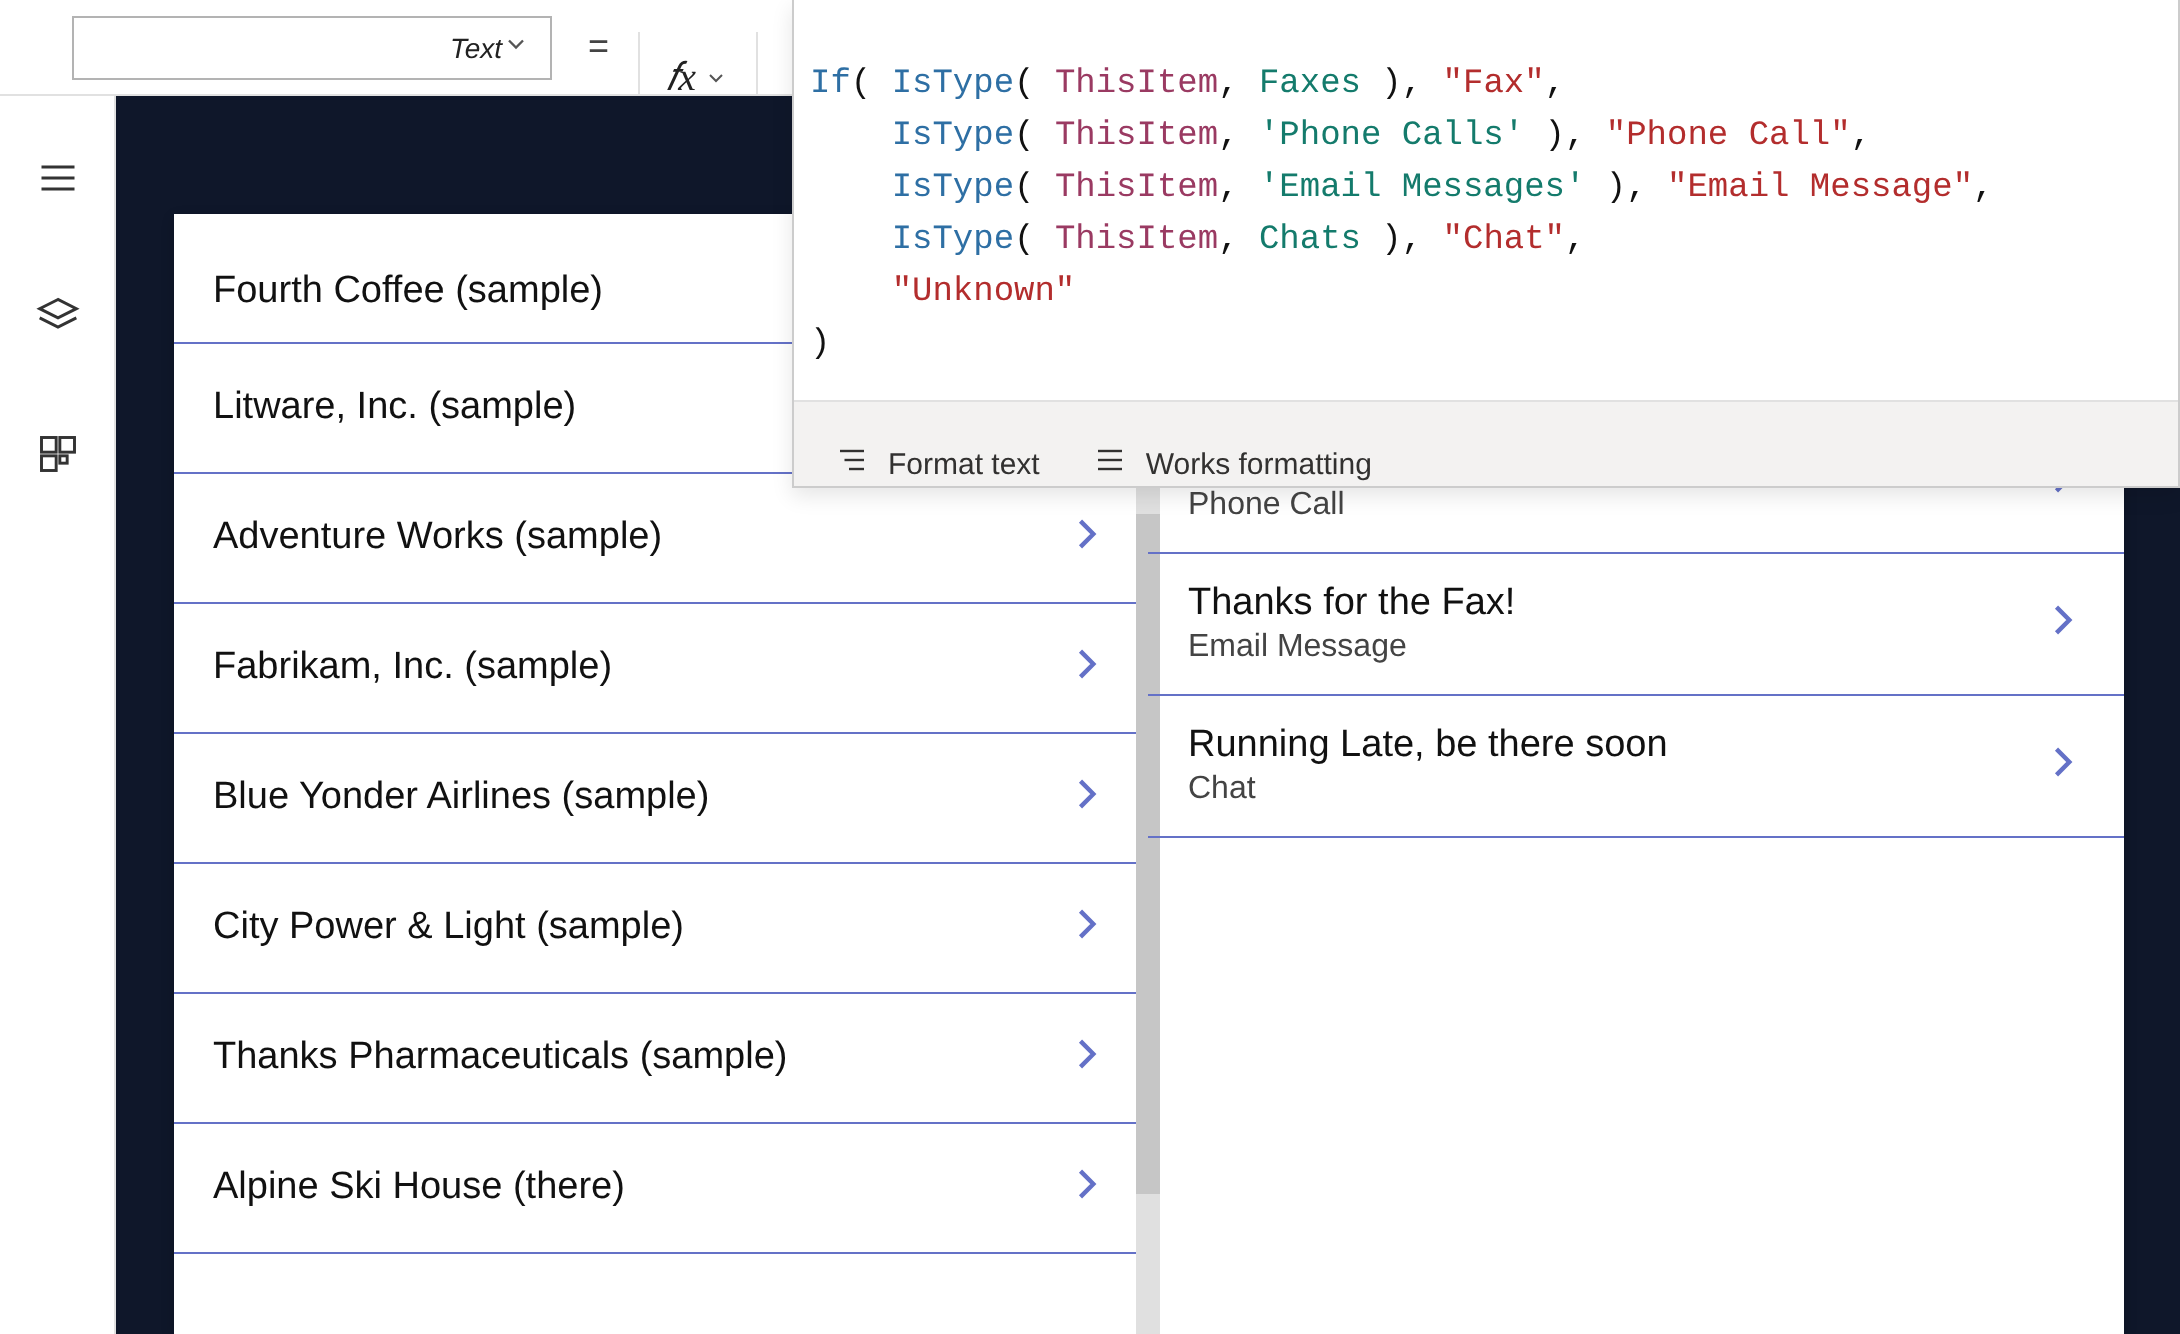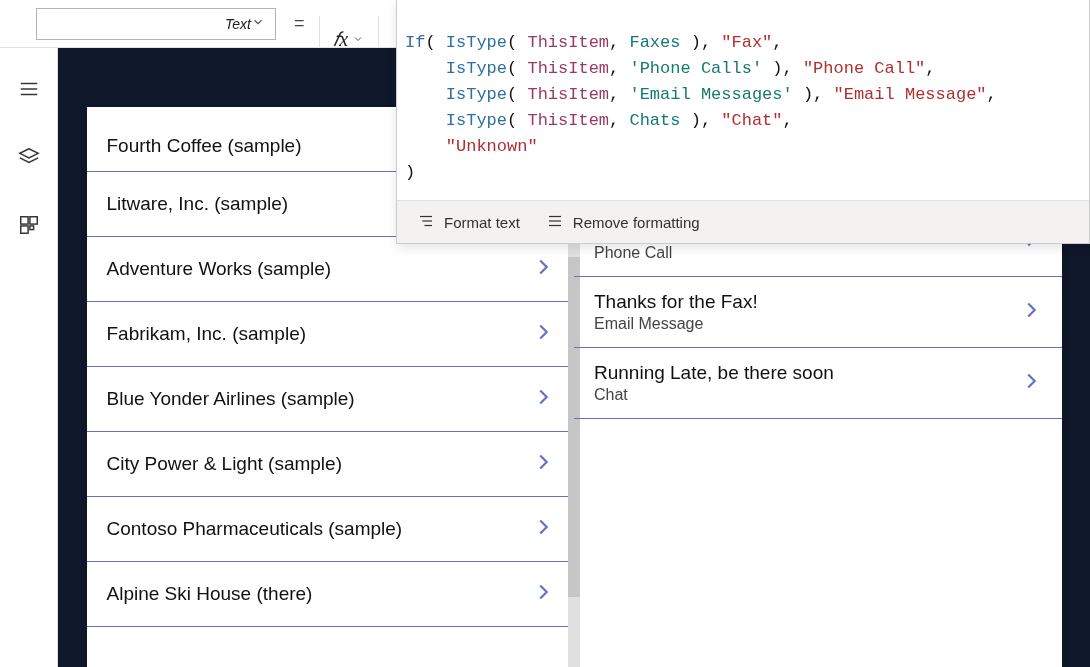--- a/index.html
+++ b/index.html
@@ -51,21 +51,21 @@
   }
   .tok-fn   { color: #2e6fa4; }   
   .tok-this { color: #9a3a62; }   
   .tok-ent  { color: #147b6c; }   
   .tok-str  { color: #b32d2d; }   
   .tok-pun  { color: #111; }
 
   .formula-tools {
     height: 43px; border-top: 1px solid #e1e1e1;
     background: #f3f2f1;
-    display: flex; align-items: center; gap: 26px; padding-left: 20px;
+    display: flex; align-items: flex-end; gap: 26px; padding-left: 20px;
     font-size: 15px; color: #323130;
   }
   .formula-tools .tool { display: flex; align-items: center; gap: 9px; cursor: pointer; }
   .formula-tools svg { width: 18px; height: 18px; stroke: #323130; fill: none; stroke-width: 1.6; }
 
   
   .canvas {
     position: absolute; left: 58px; top: 48px; right: 0; bottom: 0;
     background: #0f172a;
     display: flex; justify-content: center; align-items: flex-end;
@@ -204,21 +204,21 @@
           <li class="row one-line">
             <div class="titles">
               <div class="t1">City Power &amp; Light (sample)</div>
             </div>
             <span class="chev"><svg viewBox="0 0 24 24">
                 <polyline points="9 5 16 12 9 19"></polyline>
               </svg></span>
           </li>
           <li class="row one-line">
             <div class="titles">
-              <div class="t1">Contoso Pharmaceuticals (sample)</div>
+              <div class="t1">Thanks Pharmaceuticals (sample)</div>
             </div>
             <span class="chev"><svg viewBox="0 0 24 24">
                 <polyline points="9 5 16 12 9 19"></polyline>
               </svg></span>
           </li>
           <li class="row one-line">
             <div class="titles">
               <div class="t1">Alpine Ski House (there)</div>
             </div>
             <span class="chev"><svg viewBox="0 0 24 24">
@@ -304,16 +304,16 @@
       <span>Format text</span>
     </div>
     <div class="tool">
       <span>
         <svg viewBox="0 0 24 24">
             <line x1="4" y1="6" x2="20" y2="6"></line>
             <line x1="4" y1="12" x2="20" y2="12"></line>
             <line x1="4" y1="18" x2="20" y2="18"></line>
           </svg>
       </span>
-      <span>Remove formatting</span>
+      <span>Works formatting</span>
     </div>
   </div>
 </div>
 
 </body></html>

